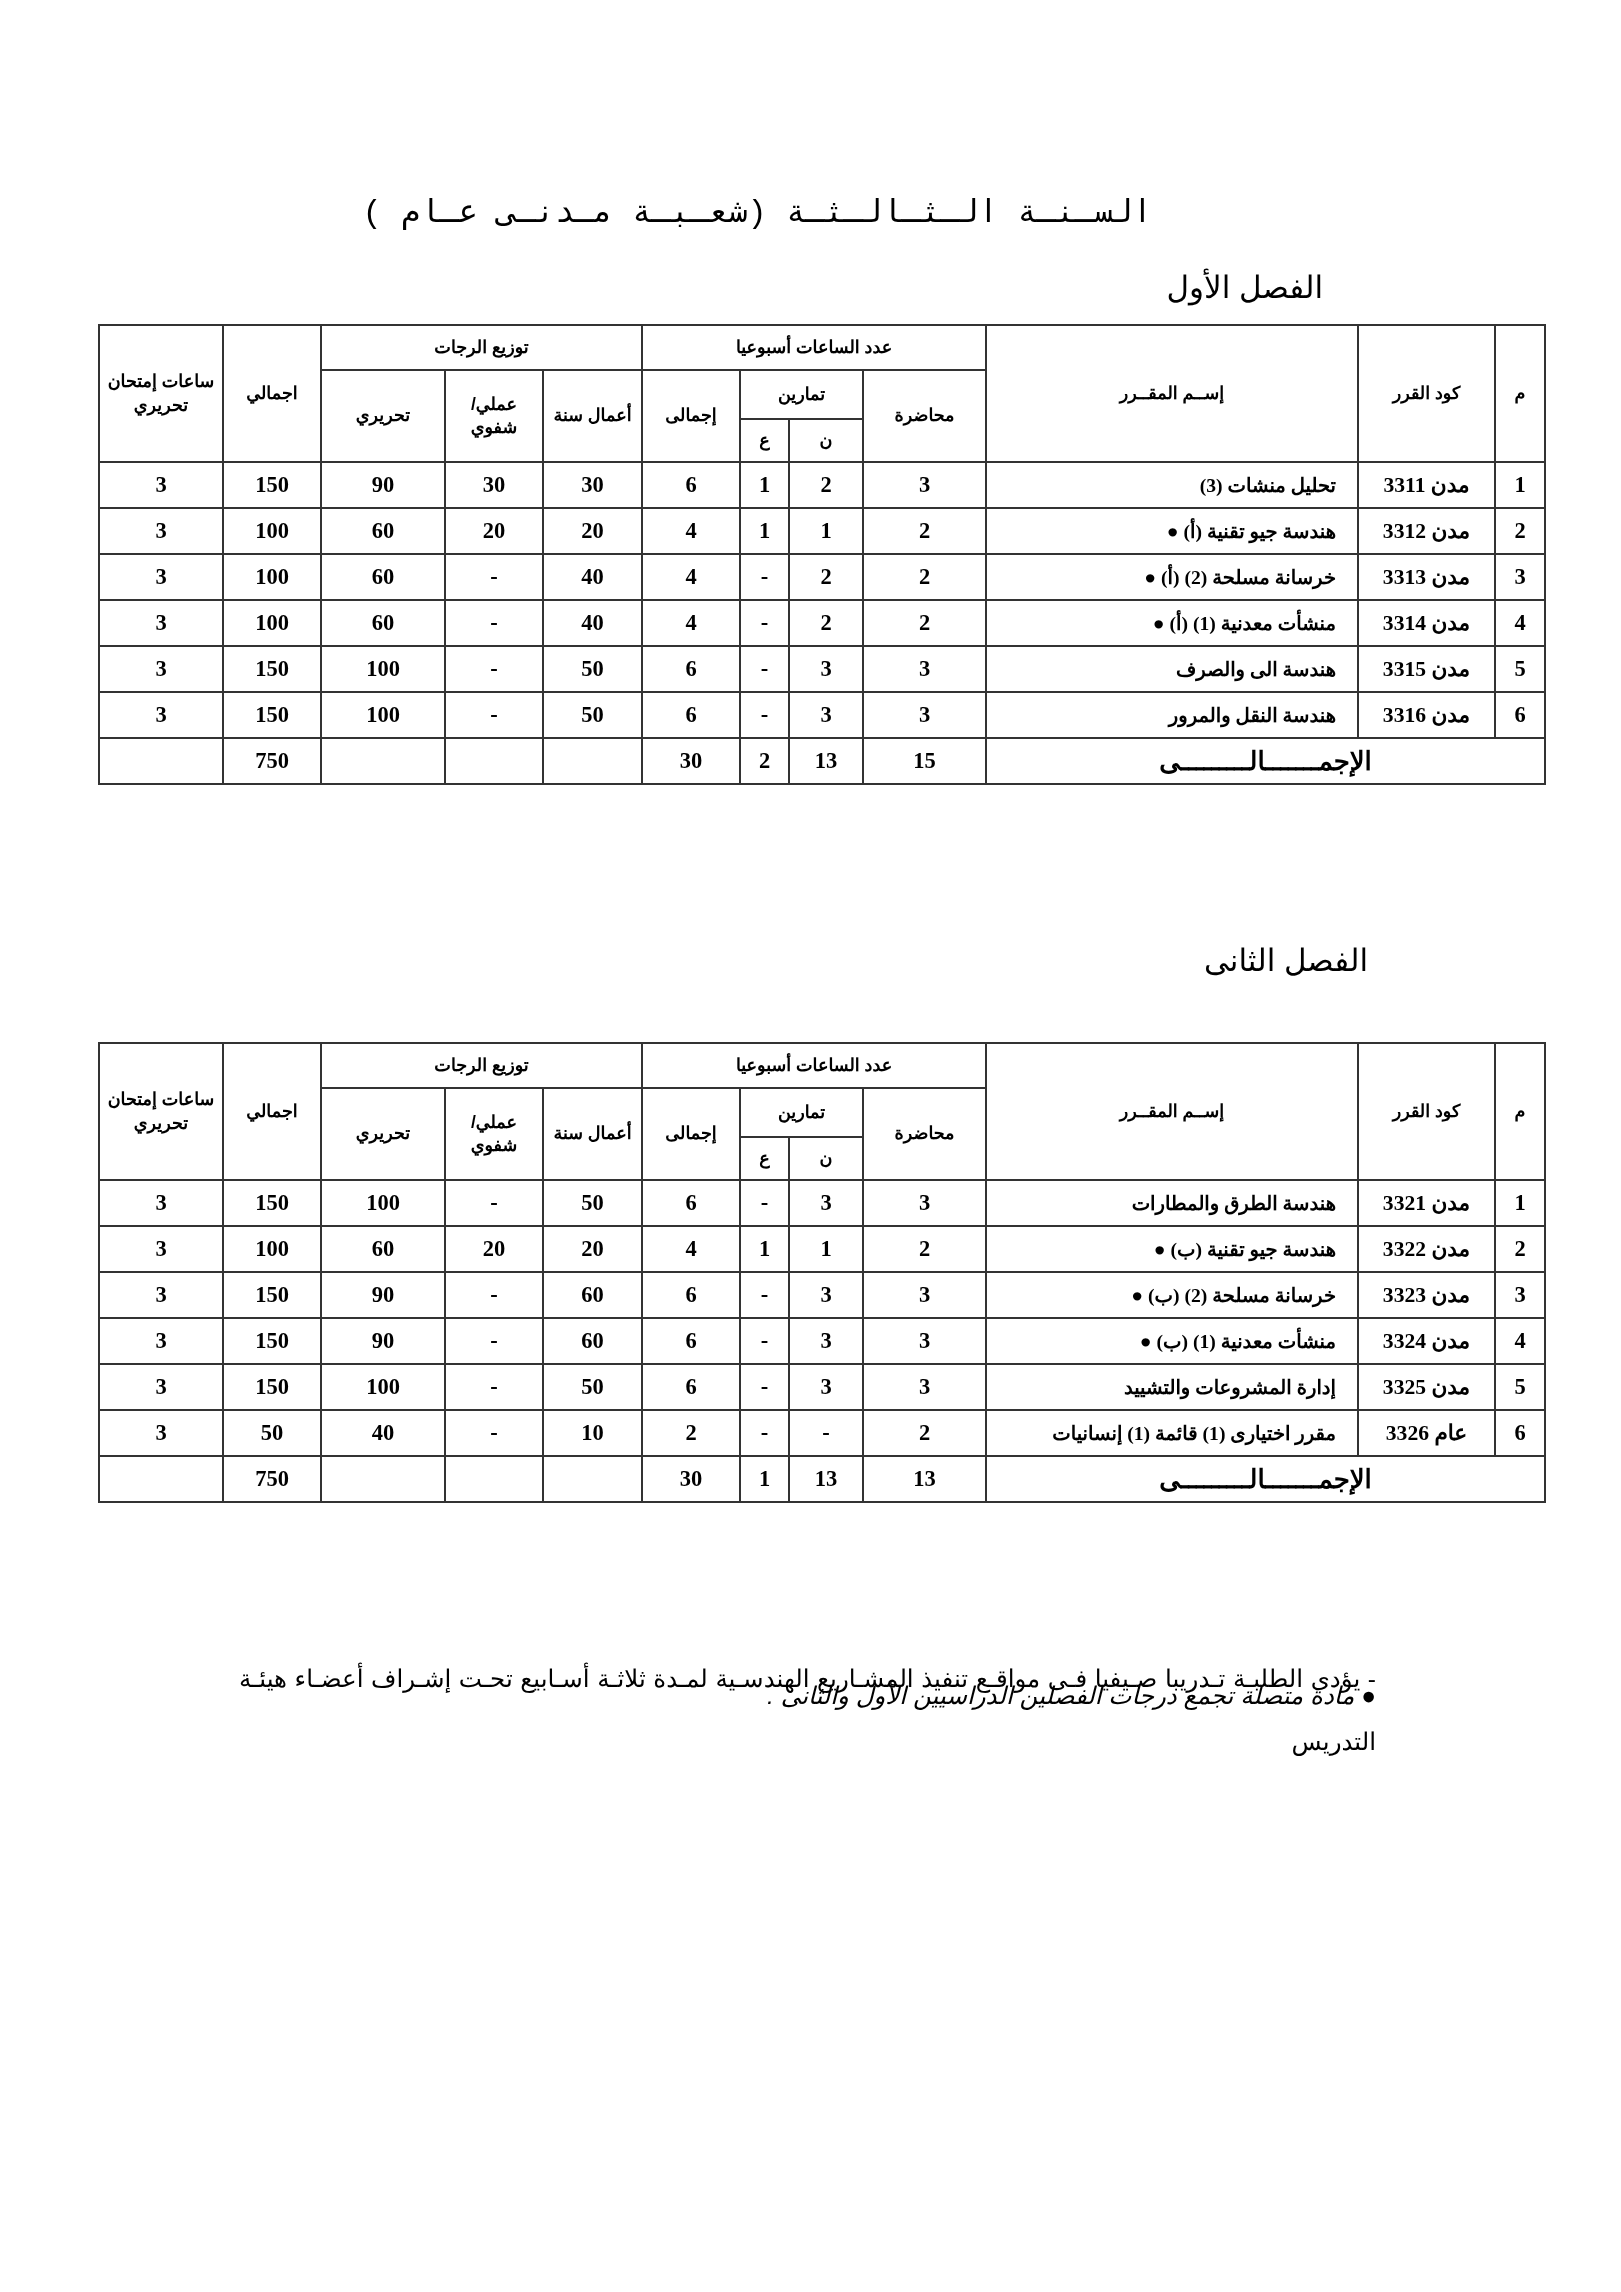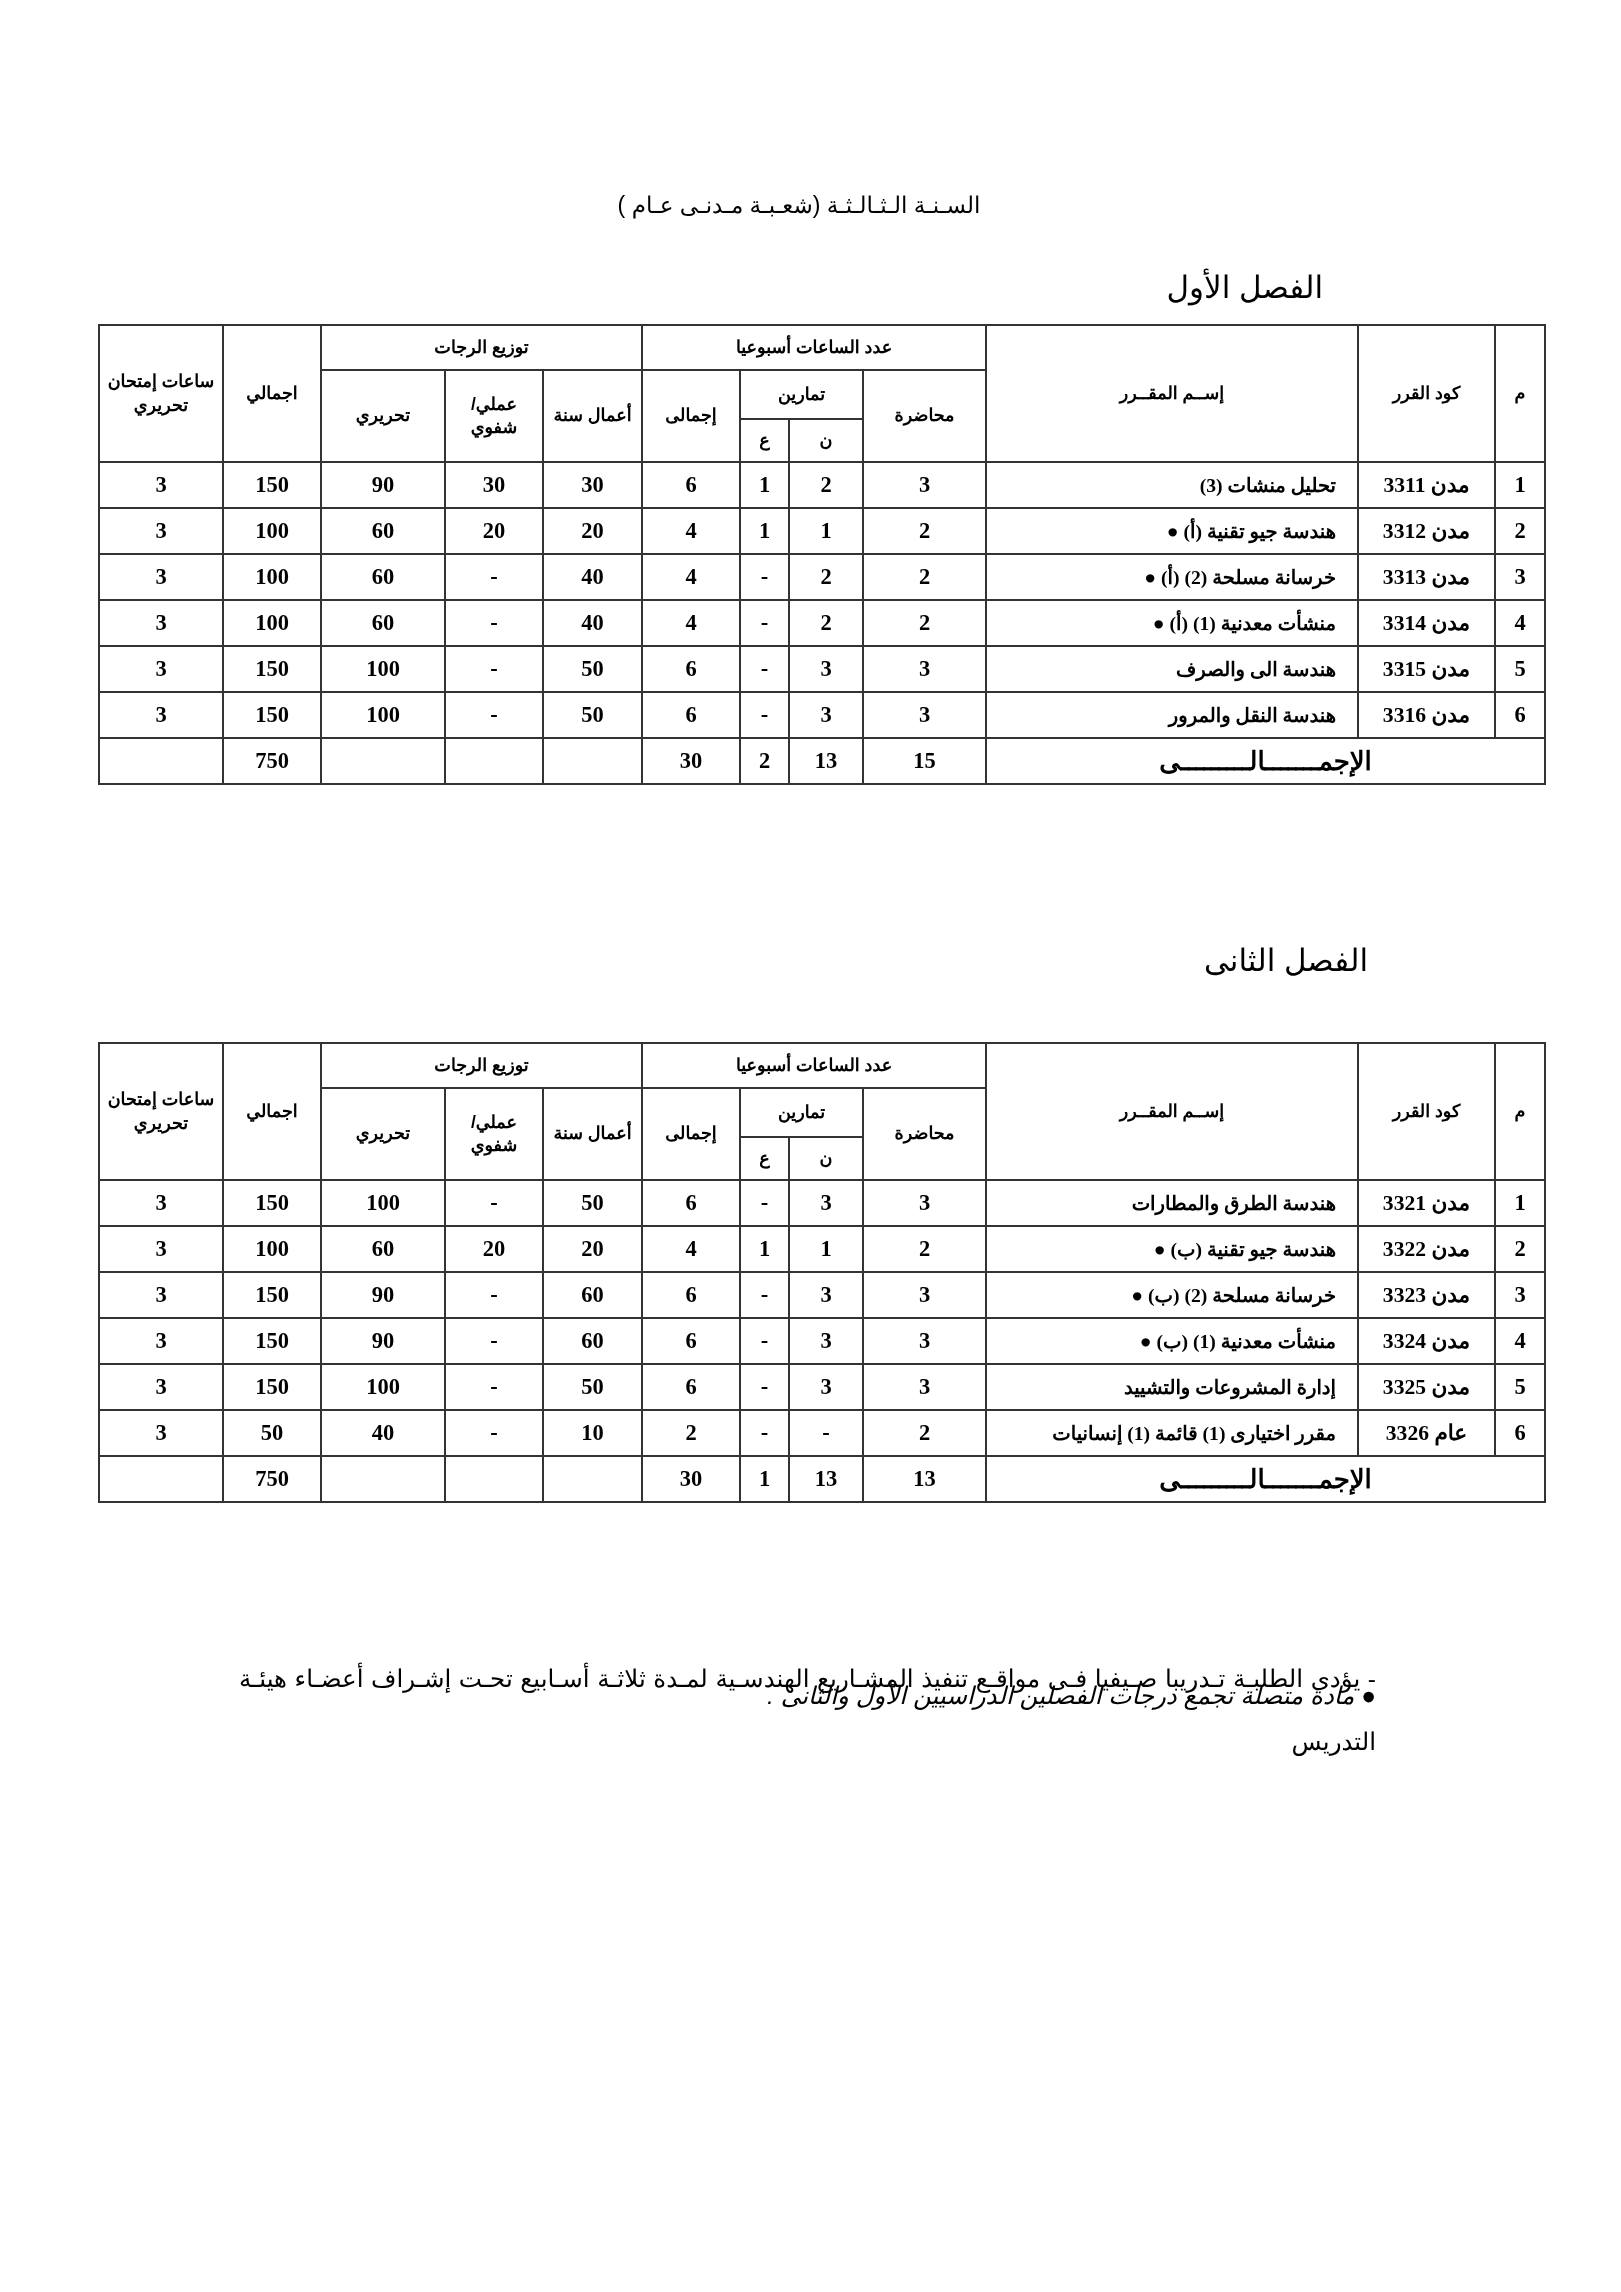--- a/index.html
+++ b/index.html
@@ -1,18 +1,18 @@
 <!DOCTYPE html>
 <html><head>
 <meta charset="utf-8">
 <style>
   html, body { margin: 0; padding: 0; background: #ffffff; }
   body { width: 1621px; height: 2293px; position: relative; overflow: hidden; color: #000; font-family: "Liberation Sans", sans-serif; }
   .abs { position: absolute; }
-  .year-title { left: 446px; top: 192px; width: 706px; text-align: center; font-family: Liberation Sans, sans-serif; font-size: 23px; letter-spacing: 5.9px; direction: rtl; white-space: nowrap; }
+  .year-title { left: 446px; top: 192px; width: 706px; text-align: center; font-family: Liberation Mono, monospace; font-size: 32px; letter-spacing: 5.9px; direction: rtl; white-space: nowrap; }
   .sem-title { font-size: 31px; direction: rtl; white-space: nowrap; margin-top: 16px; }
   .sem1 { right: 298px; top: 253px; }
   .sem2 { right: 253px; top: 926px; }
 
   table.course { position: absolute; left: 98px; width: 1447px; border-collapse: collapse; direction: rtl; table-layout: fixed; }
   table.course td, table.course th { border: 2px solid #333; text-align: center; vertical-align: middle; padding: 0; }
   table.course th { font-family: "Liberation Sans", sans-serif; font-weight: bold; font-size: 17.6px; line-height: 23.5px; }
   table.course td { font-family: "Liberation Serif", serif; font-weight: bold; font-size: 22.5px; height: 44px; }
   table.course td.name { text-align: right; padding-right: 21px; font-size: 19.6px; }
   table.course td.code { font-size: 21.6px; }

